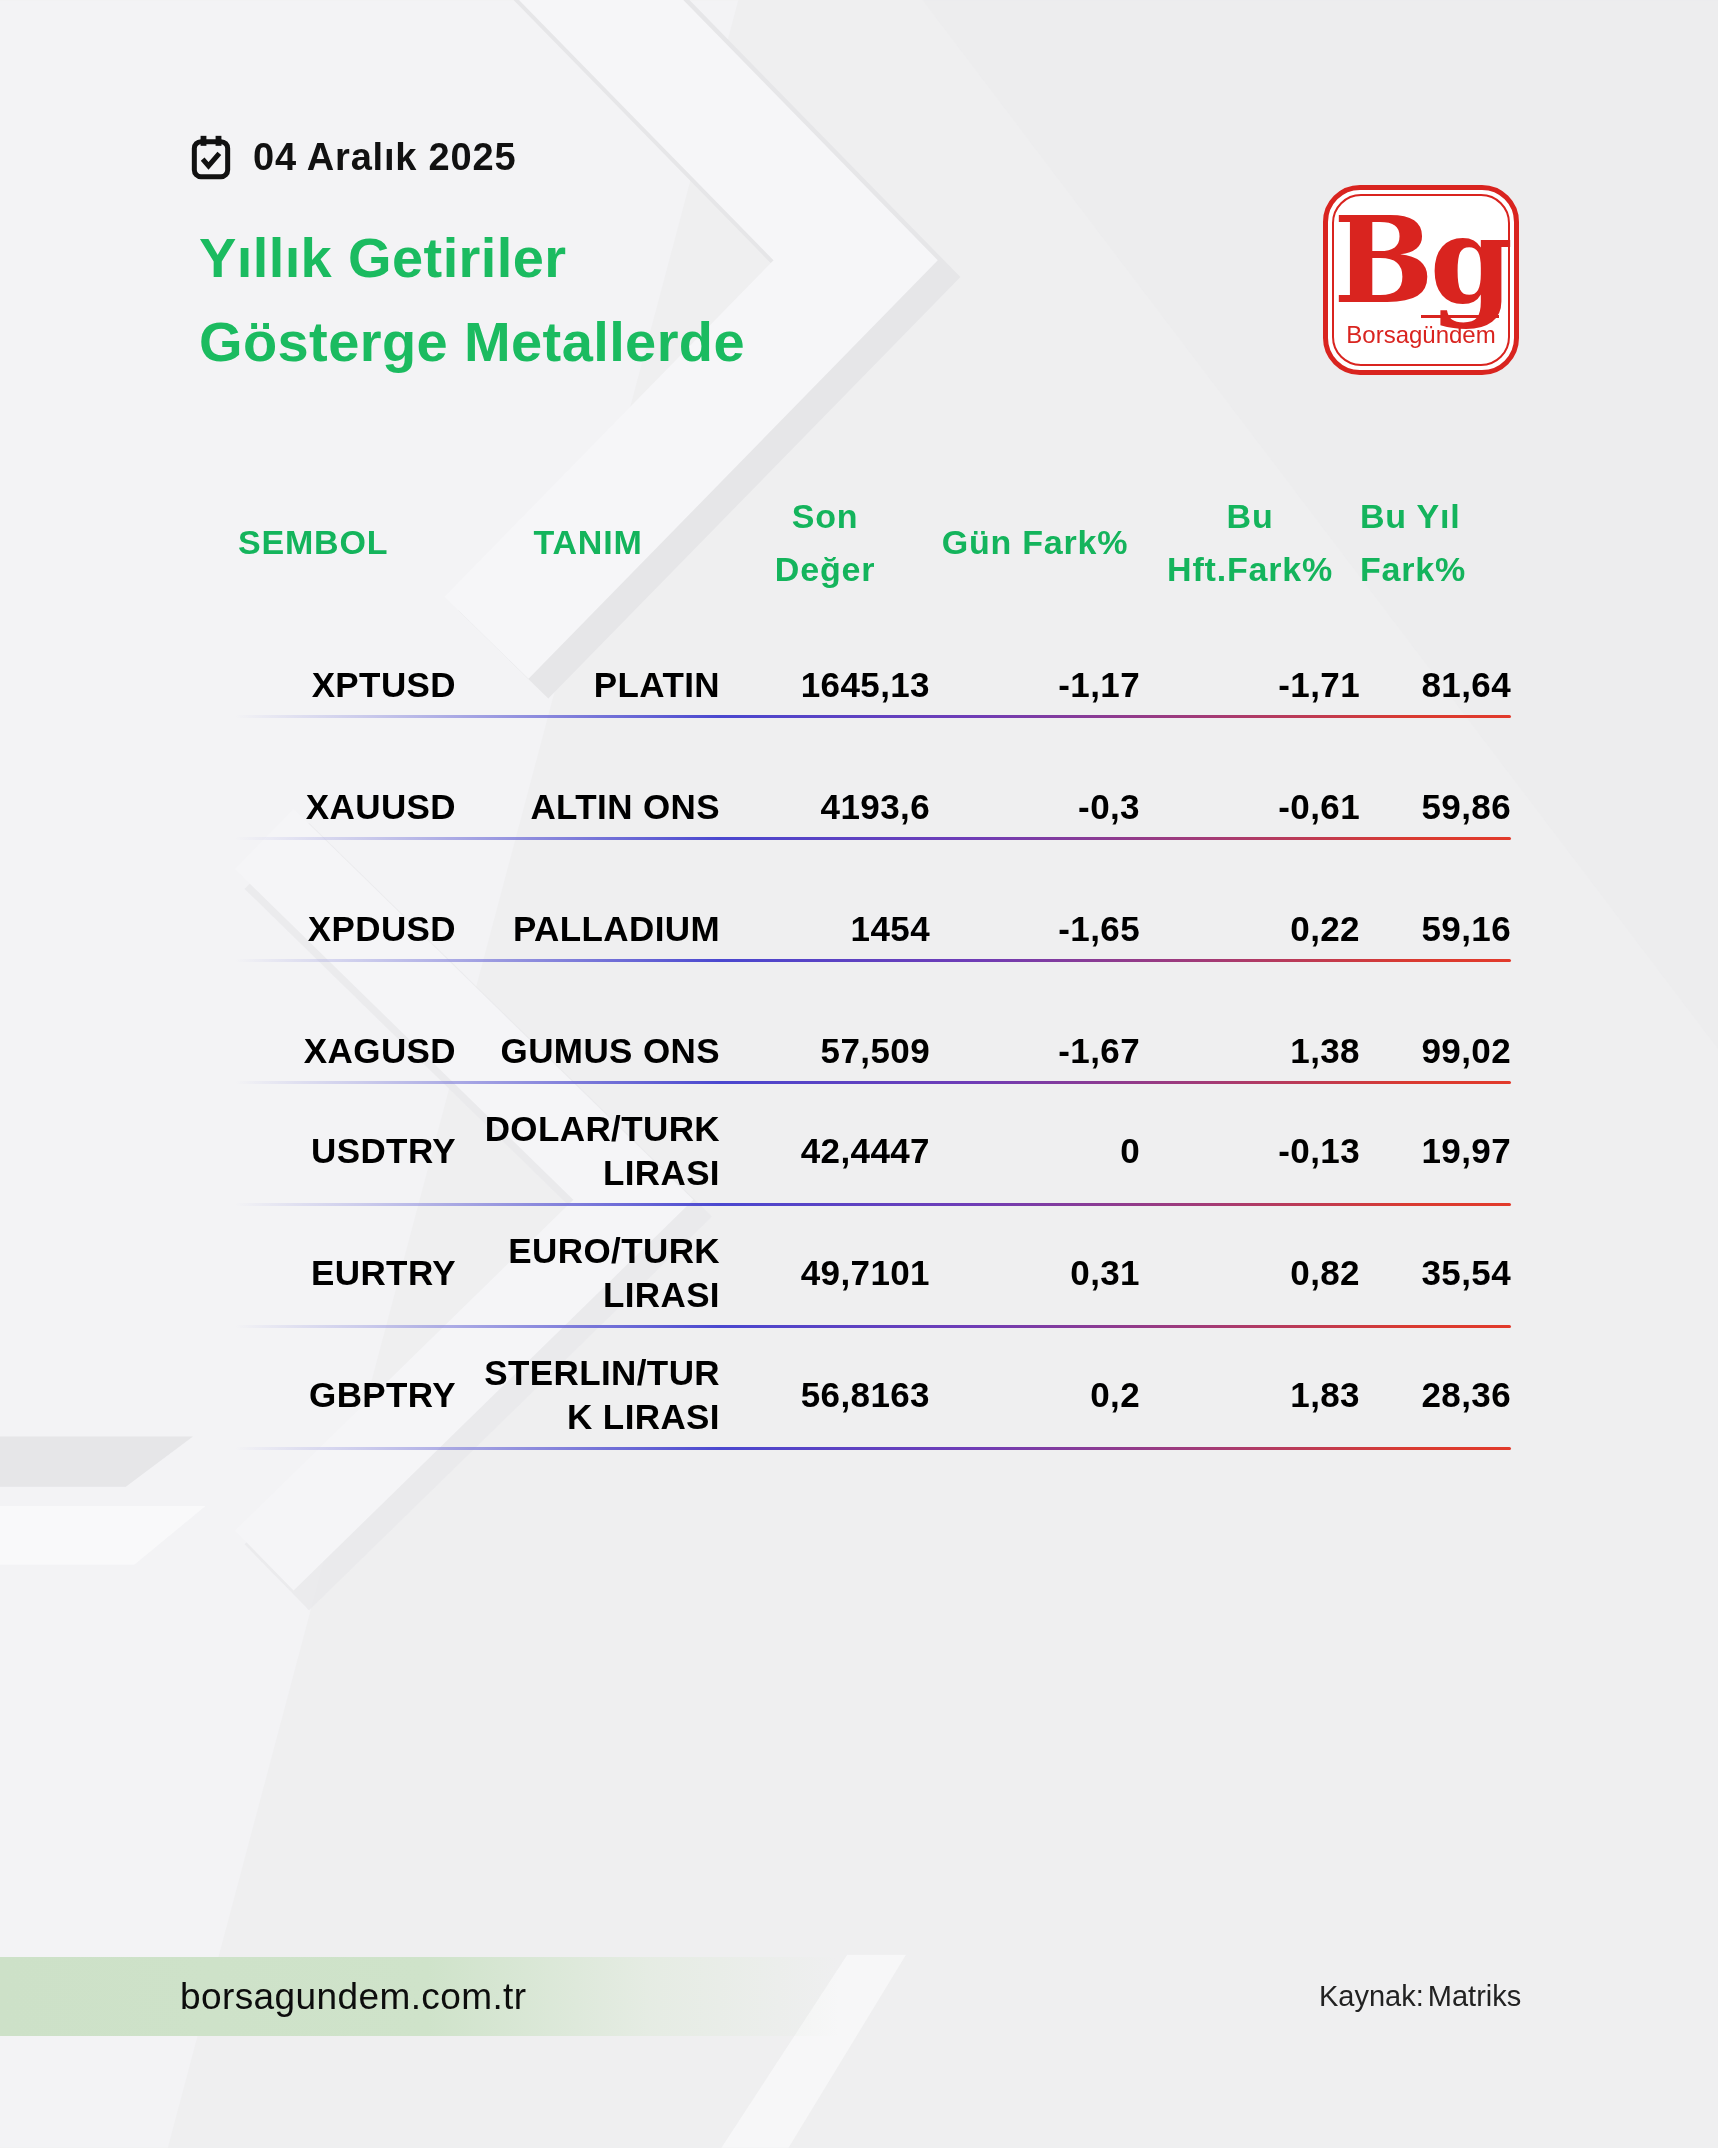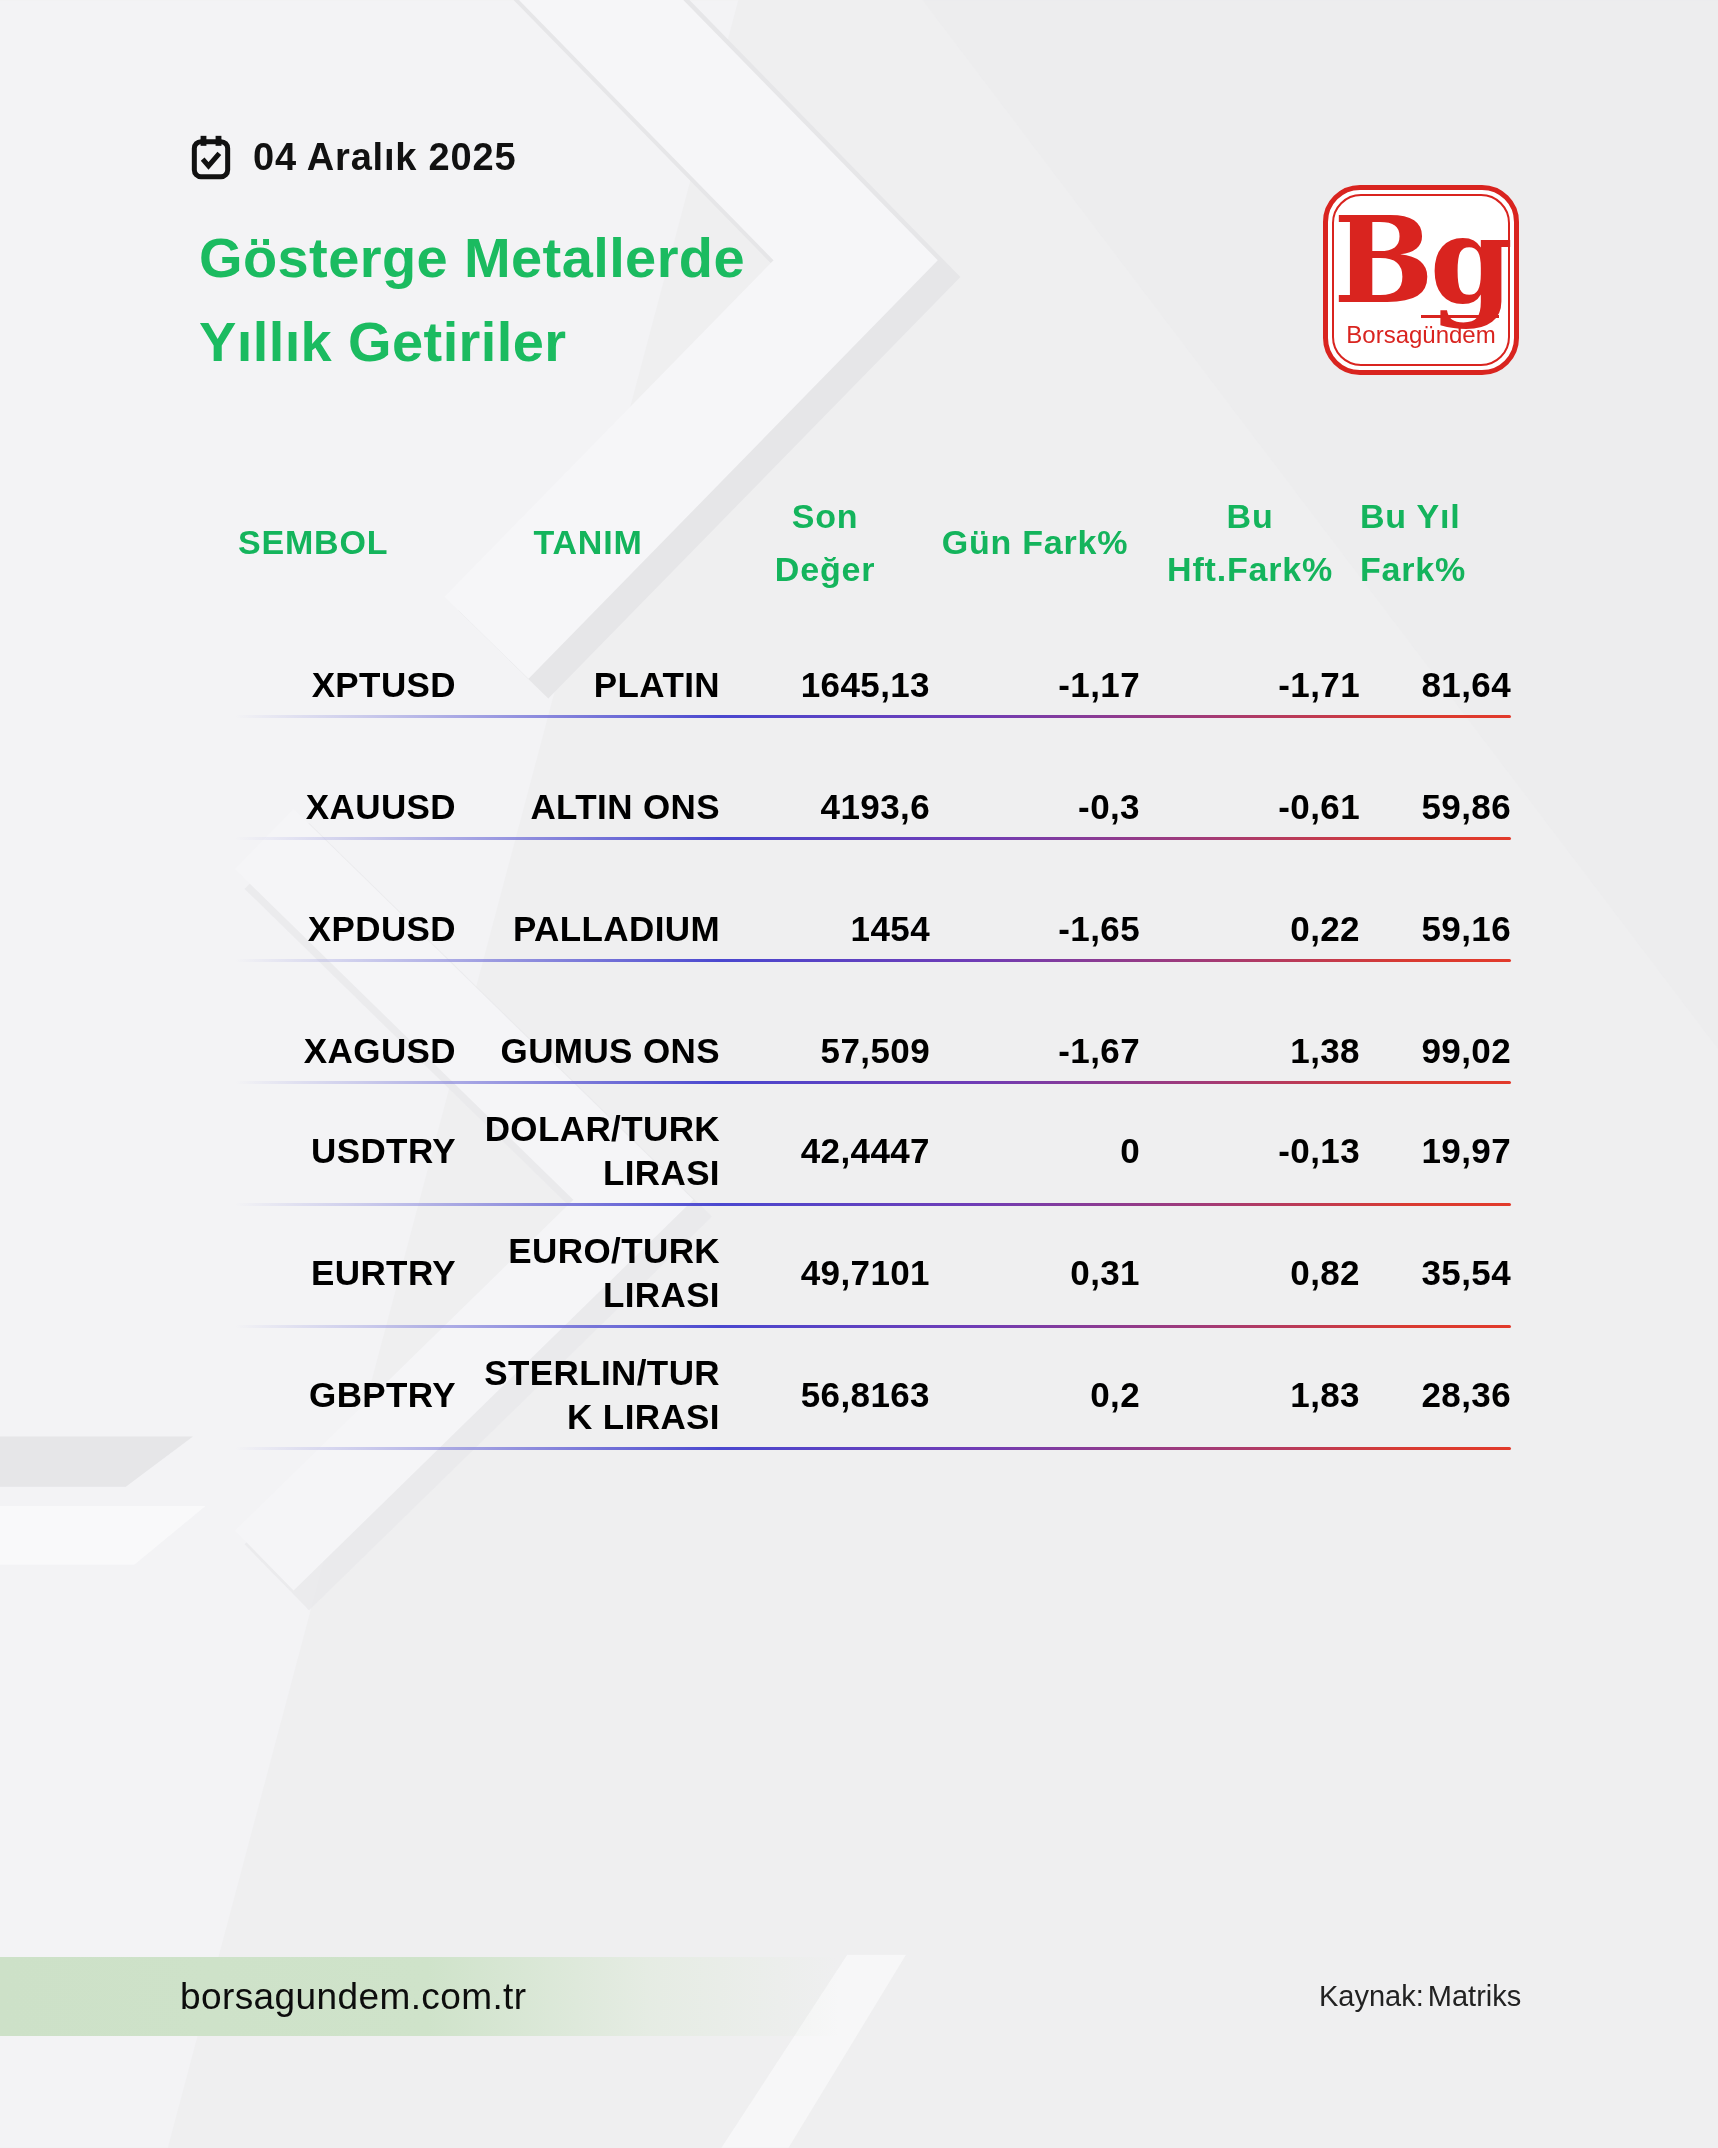--- a/index.html
+++ b/index.html
@@ -86,22 +86,22 @@
           <rect x="4" y="9" width="40" height="42" rx="8" fill="none" stroke="#111" stroke-width="6"></rect>
           <line x1="15" y1="2" x2="15" y2="14" stroke="#111" stroke-width="7"></line>
           <line x1="33" y1="2" x2="33" y2="14" stroke="#111" stroke-width="7"></line>
           <path d="M14 30 l7 8 l13 -15" stroke="#111" stroke-width="6" fill="none"></path>
         </svg>
       </span>
       <span class="date-text">04 Aralık 2025</span>
     </div>
 
     <h1 class="title">
+      <span style="display:block;">Yıllık Getiriler</span>
       <span style="display:block;">Gösterge Metallerde</span>
-      <span style="display:block;">Yıllık Getiriler</span>
     </h1>
 
     <div class="logo">
       <div class="logo-inner">
         <div class="logo-mark">Bg</div>
         <div class="logo-word"><span>Borsag</span><span class="ovl">ündem</span></div>
       </div>
     </div>
 
     <div class="tbl">

